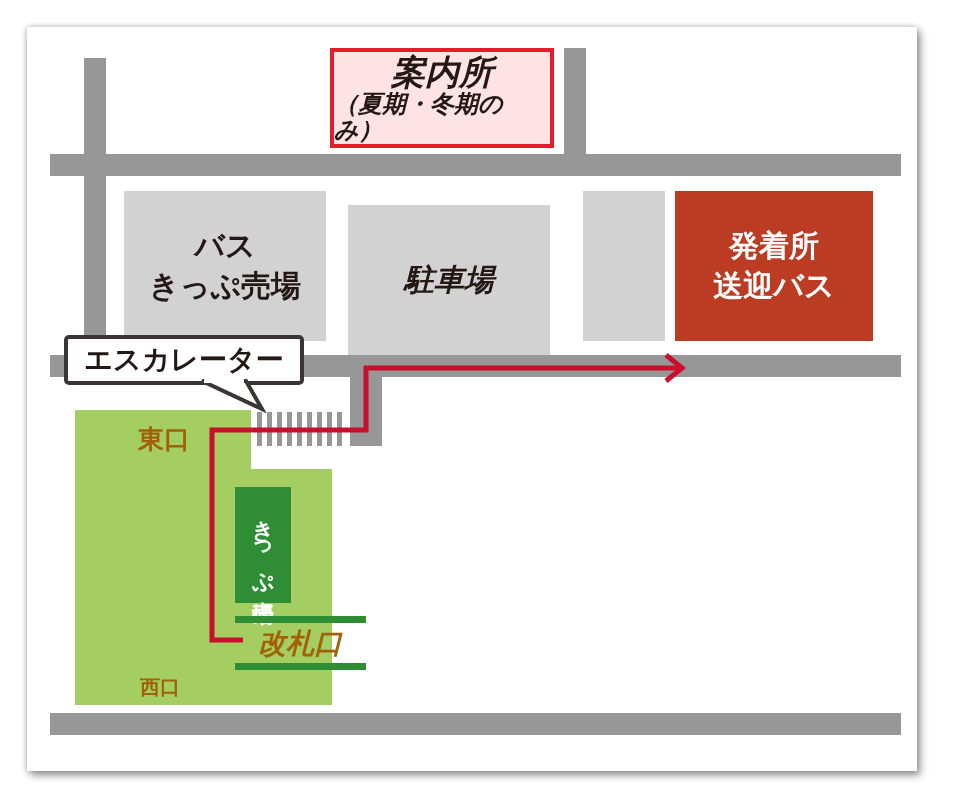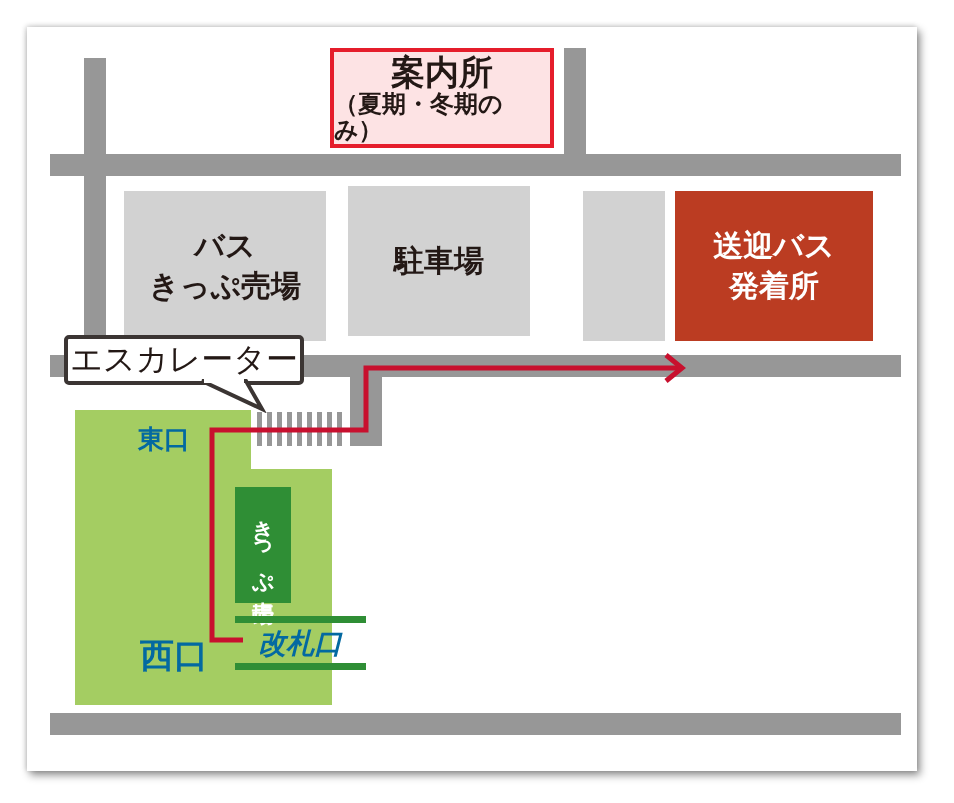--- a/index.html
+++ b/index.html
@@ -8,46 +8,46 @@
       font-family: "DejaVu Sans", "Liberation Sans", sans-serif;
     }
     .card {
       position: absolute; left: 27px; top: 27px; width: 890px; height: 744px;
       background: #ffffff;
       box-shadow: 3px 4px 8px rgba(0,0,0,0.45), -1px -1px 5px rgba(0,0,0,0.18);
     }
     .abs { position: absolute; box-sizing: border-box; }
     .road { background: #979797; }
     .block { background: #d2d2d2; display: flex; align-items: center; justify-content: center; text-align: center; }
-    .label { color: #0369a1; font-weight: bold; }
+    .label { color: #a16207; font-weight: bold; }
     .info-box {
       left: 330px; top: 48px; width: 224px; height: 100px;
       background: #fde3e4; border: 4px solid #e51d2b;
-      display: flex; flex-direction: column; align-items: center; justify-content: center;
+      display: flex; flex-direction: column; align-items: center; justify-content: center; font-style: italic;
     }
     .info-title { font-size: 34px; font-weight: bold; color: #231815; line-height: 38px; }
     .info-sub { font-size: 24px; font-weight: bold; color: #231815; line-height: 26px; }
     .blk-text { font-size: 30px; font-weight: bold; color: #231815; line-height: 40px; }
     .shuttle { background: #bb3c22; }
     .shuttle .blk-text { color: #ffffff; }
     .station { background: #a4cd62; }
     .ticket {
       background: #2f8e35; display: flex; align-items: center; justify-content: center;
     }
     .ticket span {
       writing-mode: vertical-rl; color: #ffffff; font-weight: bold; font-size: 22px; letter-spacing: 1px;
     }
     .gate-line { background: #2f8e35; }
     .escal-stripe { background: #979797; width: 5px; height: 34px; top: 412px; }
     .bubble {
       left: 64px; top: 335px; width: 240px; height: 50px; background: #fff;
       border: 4px solid #3b3533; border-radius: 5px;
       display: flex; align-items: center; justify-content: center;
     }
-    .bubble span { font-size: 32px; font-weight: normal; color: #231815; }
+    .bubble span { font-size: 28px; font-weight: bold; color: #231815; }
   </style>
 </head>
 <body>
 
 <div class="card"></div>
 
 <div class="abs road" style="left:84px; top:58px; width:22px; height:322px;"></div>
 <div class="abs road" style="left:50px; top:154px; width:851px; height:22px;"></div>
 <div class="abs road" style="left:564px; top:48px; width:22px; height:110px;"></div>
 <div class="abs road" style="left:50px; top:355px; width:851px; height:22px;"></div>
@@ -56,27 +56,27 @@
 
 <div class="abs info-box">
   <div class="info-title">案内所</div>
   <div class="info-sub">（夏期・冬期のみ）</div>
 </div>
 
 <div class="abs block" style="left:124px; top:191px; width:202px; height:150px; flex-direction:column;justify-content:center;">
   <div class="blk-text">バス</div>
   <div class="blk-text">きっぷ売場</div>
 </div>
-<div class="abs block" style="left:348px; top:186px; width:182px; height:150px;">
+<div class="abs block" style="left:348px; top:205px; width:202px; height:150px;font-style:italic;">
   <div class="blk-text">駐車場</div>
 </div>
 <div class="abs block" style="left:583px; top:191px; width:82px; height:150px;"></div>
 <div class="abs block shuttle" style="left:675px; top:191px; width:198px; height:150px; flex-direction:column;">
+  <div class="blk-text">発着所</div>
   <div class="blk-text">送迎バス</div>
-  <div class="blk-text">発着所</div>
 </div>
 
 <div class="abs station" style="left:75px; top:410px; width:176px; height:60px;"></div>
 <div class="abs station" style="left:75px; top:469px; width:257px; height:236px;"></div>
 
 <div class="abs escal-stripe" style="left:257px;"></div>
 <div class="abs escal-stripe" style="left:267px;"></div>
 <div class="abs escal-stripe" style="left:277px;"></div>
 <div class="abs escal-stripe" style="left:287px;"></div>
 <div class="abs escal-stripe" style="left:297px;"></div>
@@ -86,21 +86,21 @@
 <div class="abs escal-stripe" style="left:337px;"></div>
 
 <div class="abs ticket" style="left:235px; top:487px; width:56px; height:116px;">
   <span>きっぷ売場</span>
 </div>
 
 <div class="abs gate-line" style="left:235px; top:616px; width:131px; height:7px;"></div>
 <div class="abs gate-line" style="left:235px; top:663px; width:131px; height:7px;"></div>
 
 <div class="abs label" style="left:138px; top:424px; font-size:26px; line-height:30px;">東口</div>
-<div class="abs label" style="left:140px; top:640px; font-size:34px; line-height:30px;">西口</div>
+<div class="abs label" style="left:140px; top:672px; font-size:20px; line-height:30px;">西口</div>
 <div class="abs label" style="left:258px; top:628px; font-size:28px; line-height:32px;font-style:italic;">改札口</div>
 
 <svg class="abs" style="left:0; top:0;" width="954" height="803" viewBox="0 0 954 803">
   <polyline points="243,640 212,640 212,430 366,430 366,368 680,368" fill="none" stroke="#c8102e" stroke-width="5" stroke-linejoin="miter"></polyline>
   <polyline points="666,355 682,368 666,381" fill="none" stroke="#c8102e" stroke-width="5" stroke-linejoin="miter"></polyline>
 </svg>
 
 <div class="abs bubble">
   <span>エスカレーター</span>
 </div>

